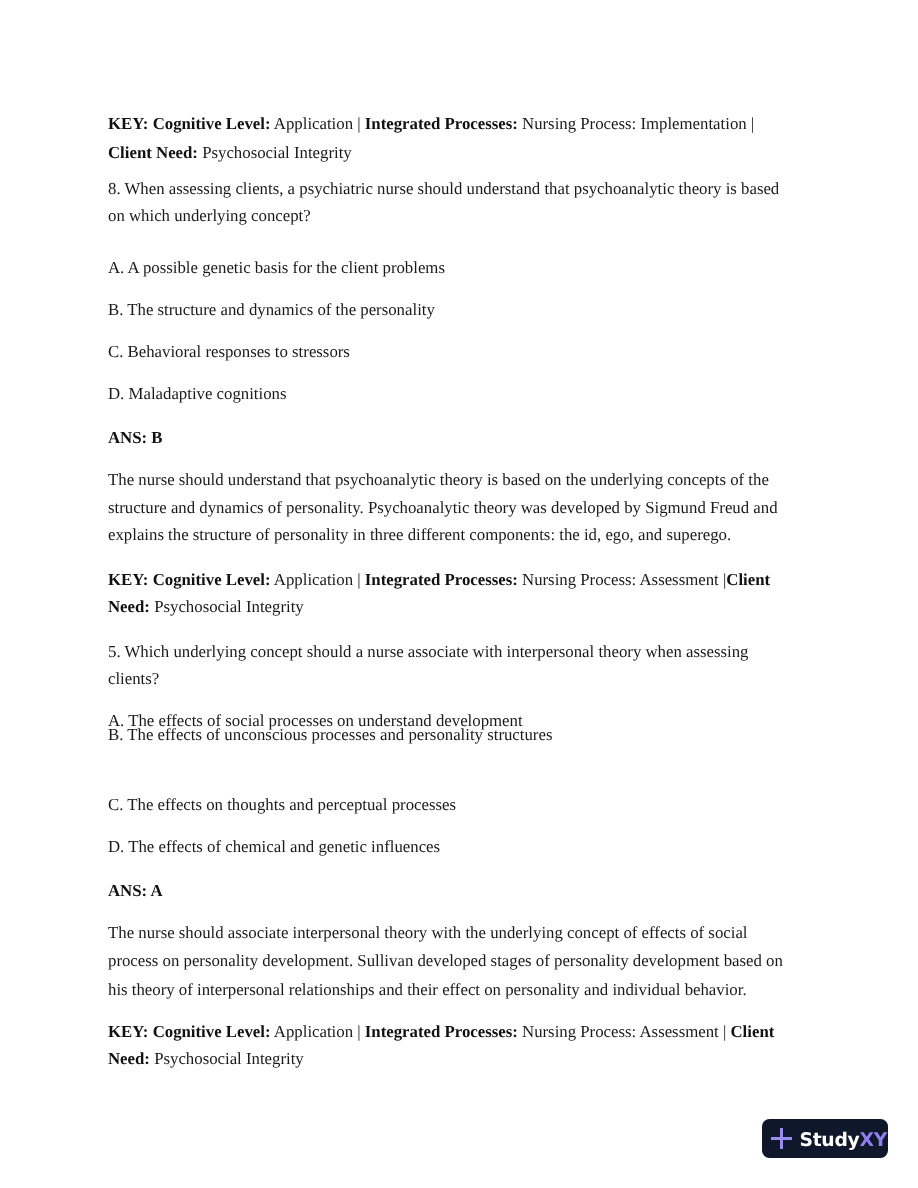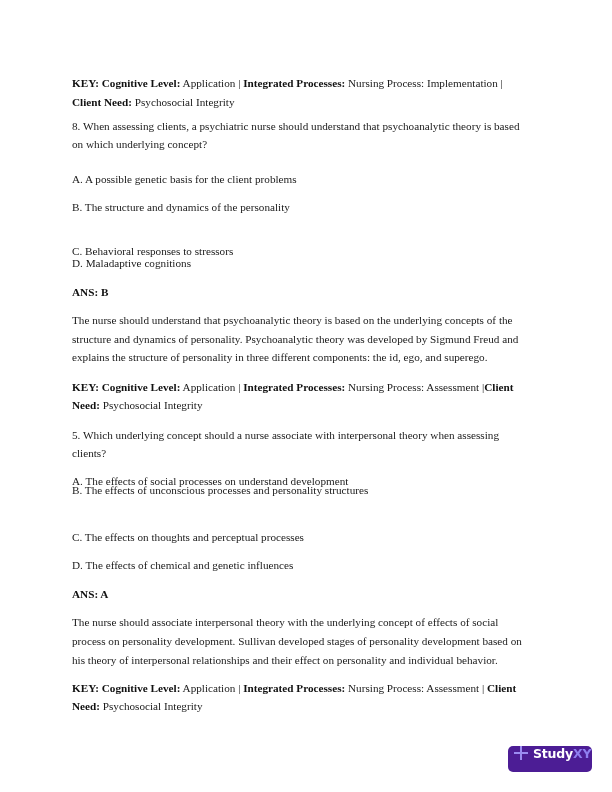--- a/index.html
+++ b/index.html
@@ -9,22 +9,22 @@
       color: #1a1a1a;
     }
     .page { position: absolute; left: 72px; top: 0; width: 470px; }
     .line {
       position: absolute; left: 0; white-space: nowrap;
       font-size: 11.2px; line-height: 14px; text-align: center;
     }
     .b { font-weight: bold; color: #111; }
     .badge {
       position: absolute; left: 508px; top: 746px; width: 84px; height: 26px;
-      background: #4c1d95; border-radius: 5px;
-      display: flex; align-items: flex-start; box-sizing: border-box; padding-left: 6px;
+      background: #0f172a; border-radius: 5px;
+      display: flex; align-items: center; box-sizing: border-box; padding-left: 6px;
     }
     .badge .plus { width: 14px; height: 14px; position: relative; margin-right: 5px; }
     .badge .plus::before, .badge .plus::after {
       content: ""; position: absolute; background: #9b8cf2;
     }
     .badge .plus::before { left: 6px; top: 0; width: 1.6px; height: 14px; }
     .badge .plus::after { left: 0; top: 6px; width: 14px; height: 1.6px; }
     .badge .brand {
       font-family: "DejaVu Sans", sans-serif; font-weight: bold; font-size: 12.5px;
       color: #ffffff; letter-spacing: -0.2px;
@@ -45,21 +45,21 @@
   </div>
   <div class="line" style="top:95px">
     <span class="b">Client Need:</span>
     <span>Psychosocial Integrity</span>
   </div>
 
   <div class="line" style="top:119px">8. When assessing clients, a psychiatric nurse should understand that psychoanalytic theory is based</div>
   <div class="line" style="top:137px">on which underlying concept?</div>
   <div class="line" style="top:172px">A. A possible genetic basis for the client problems</div>
   <div class="line" style="top:200px">B. The structure and dynamics of the personality</div>
-  <div class="line" style="top:244px">C. Behavioral responses to stressors</div>
+  <div class="line" style="top:228px">C. Behavioral responses to stressors</div>
   <div class="line" style="top:256px">D. Maladaptive cognitions</div>
   <div class="line b" style="top:285px">ANS: B</div>
   <div class="line" style="top:313px">The nurse should understand that psychoanalytic theory is based on the underlying concepts of the</div>
   <div class="line" style="top:332px">structure and dynamics of personality. Psychoanalytic theory was developed by Sigmund Freud and</div>
   <div class="line" style="top:350px">explains the structure of personality in three different components: the id, ego, and superego.</div>
   <div class="line" style="top:380px">
     <span class="b">KEY:</span>
     <span class="b">Cognitive Level:</span>
     <span>Application |</span>
     <span class="b">Integrated Processes:</span>

